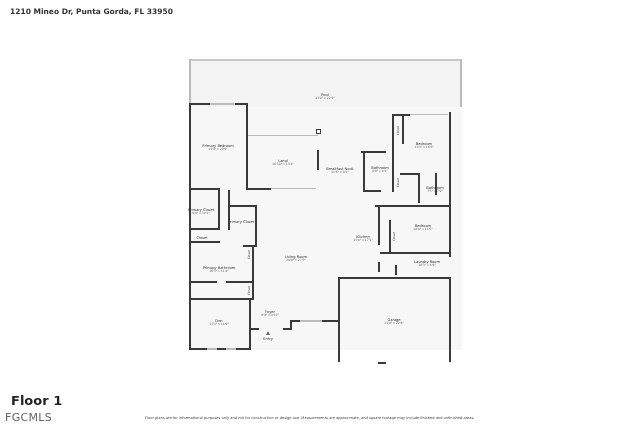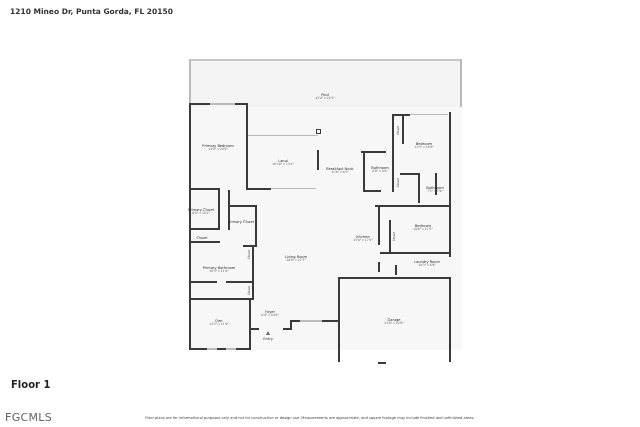--- a/index.html
+++ b/index.html
@@ -1,35 +1,35 @@
 <!DOCTYPE html>
 <html><head>
 <meta charset="utf-8">
 <style>
   html, body { margin: 0; padding: 0; }
   body { width: 640px; height: 427px; background: #ffffff; position: relative; overflow: hidden; font-family: "DejaVu Sans", sans-serif; color: #222; }
   .addr { position: absolute; left: 10px; top: 7px; font-size: 7.5px; font-weight: bold; color: #333; }
-  .floor-label { position: absolute; left: 11px; top: 379px; font-size: 10px; font-weight: bold; color: #222; }
+  .floor-label { position: absolute; left: 11px; top: 393px; font-size: 13px; font-weight: bold; color: #222; }
   .brand { position: absolute; left: 5px; top: 411px; font-size: 11px; color: #666; letter-spacing: 0.3px; }
   .disclaimer { position: absolute; left: 145px; top: 416px; font-size: 3.6px; color: #444; white-space: nowrap; }
   .plan { position: absolute; left: 0; top: 0; width: 640px; height: 427px; }
   .pool-area { position: absolute; left: 190px; top: 59px; width: 272px; height: 48px; background: #f4f4f4; border-top: 2px solid #c8c8c8; }
   .floor { position: absolute; background: #f7f7f7; }
   .w { position: absolute; background: #3a3a3a; }
   .g { position: absolute; background: #bbbbbb; }
   .room { position: absolute; text-align: center; transform: translate(-50%, -50%); line-height: 1.2; }
   .room .n { font-size: 3.6px; color: #333; display: block; white-space: nowrap; }
   .room .d { font-size: 3px; color: #666; display: block; white-space: nowrap; }
   .vroom { position: absolute; font-size: 3px; color: #333; writing-mode: vertical-rl; transform: rotate(180deg); }
   .entry-tri { position: absolute; left: 266px; top: 331px; width: 0; height: 0; border-left: 2px solid transparent; border-right: 2px solid transparent; border-bottom: 4px solid #666; }
 </style>
 </head>
 <body>
 
-<div class="addr">1210 Mineo Dr, Punta Gorda, FL 20150</div>
+<div class="addr">1210 Mineo Dr, Punta Gorda, FL 33950</div>
 
 <div class="plan">
 
   <div class="pool-area"></div>
   <div class="g" style="left:189px;top:59px;width:2px;height:50px;"></div>
   <div class="g" style="left:460px;top:59px;width:2px;height:55px;"></div>
 
   <div class="floor" style="left:190px;top:107px;width:272px;height:243px;"></div>
 
   <div class="w" style="left:189px;top:103px;width:2px;height:247px;"></div>

